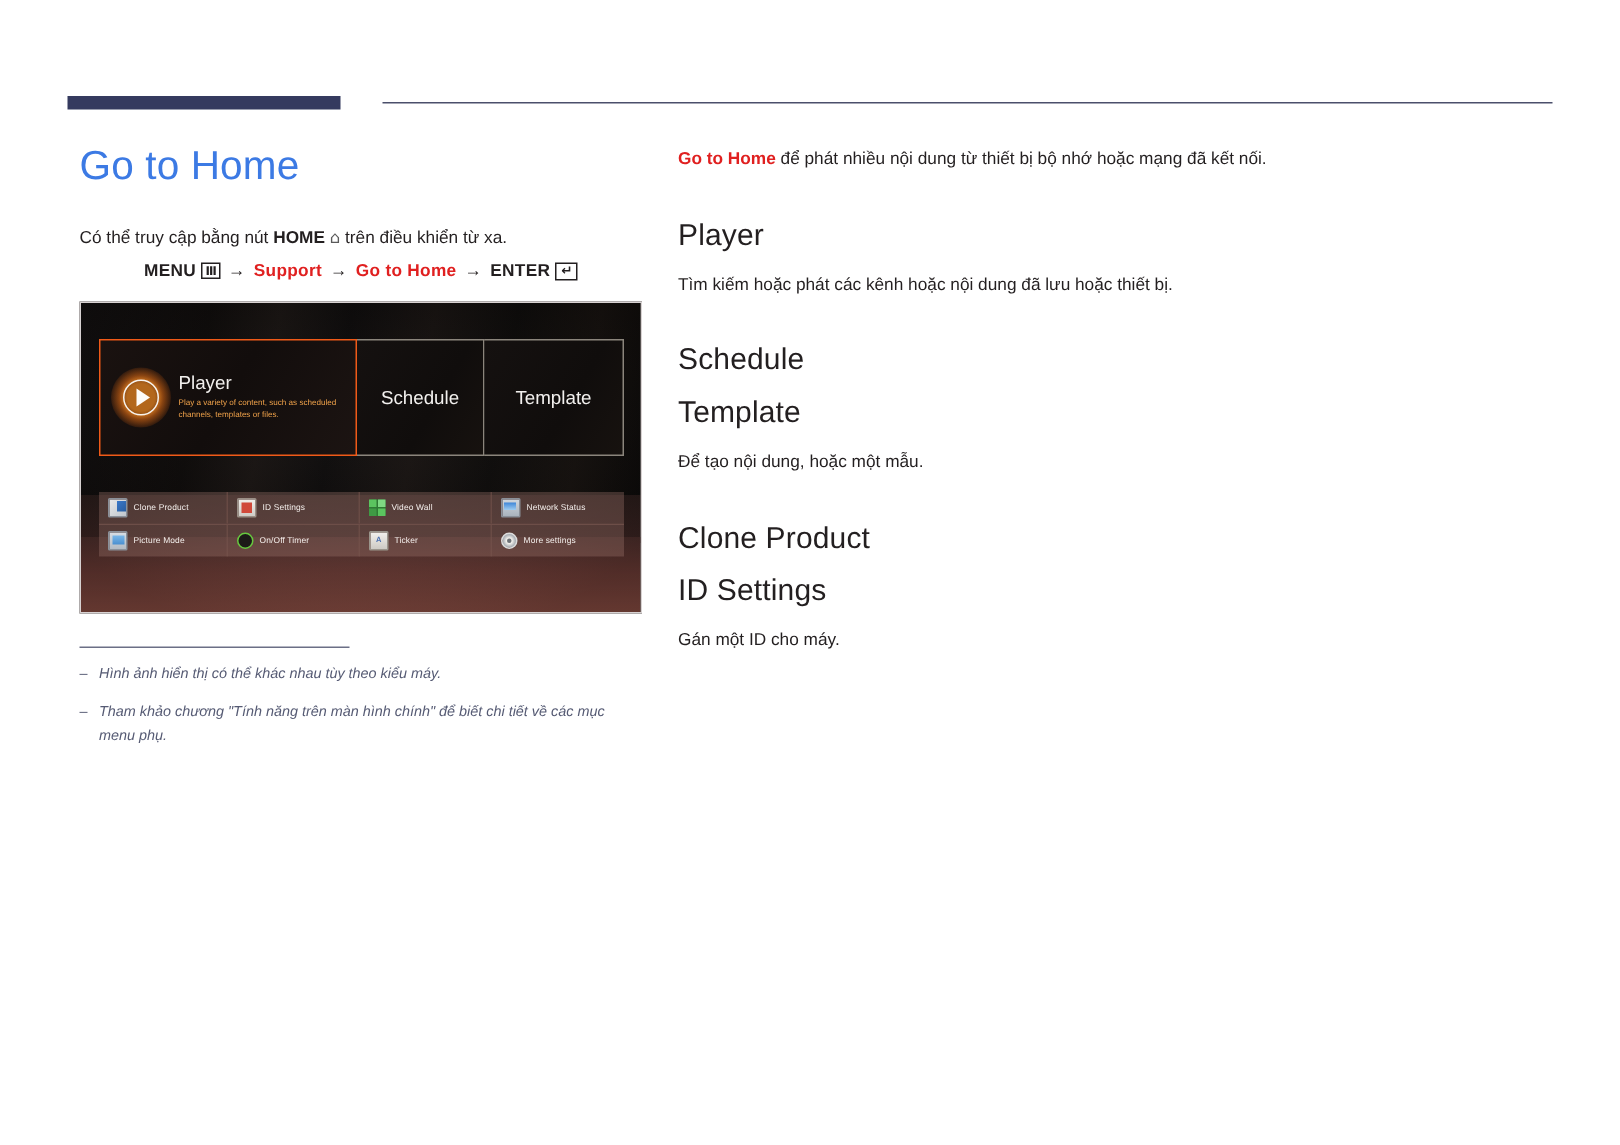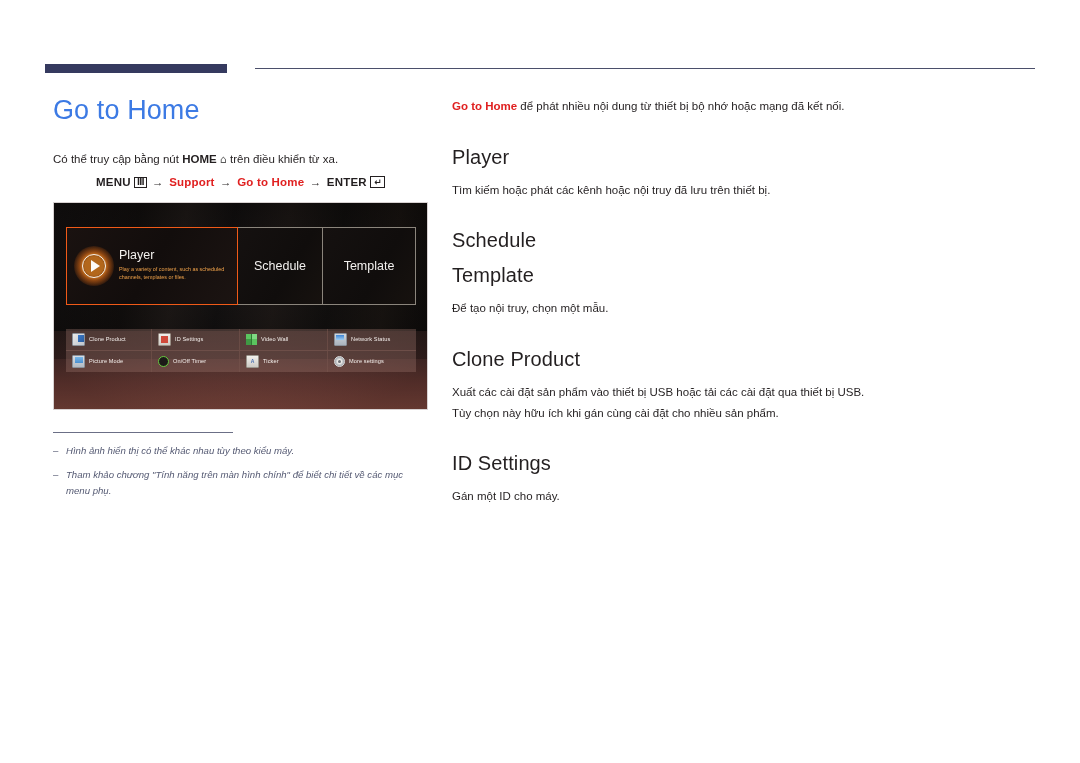--- a/index.html
+++ b/index.html
@@ -497,41 +497,37 @@
     </div>
   </div>
 
   <div class="col-right">
 
     <p class="r-intro"><span class="red">Go to Home</span><span> để phát nhiều nội dung từ thiết bị bộ nhớ hoặc mạng đã kết nối.</span></p>
 
     <div class="r-sec">
       <h2 class="r-head">Player</h2>
       <div class="r-body">
-        <p>Tìm kiếm hoặc phát các kênh hoặc nội truy đã lưu trên thiết bị.</p>
+        <p>Tìm kiếm hoặc phát các kênh hoặc nội dung đã lưu hoặc thiết bị.</p>
       </div>
     </div>
 
     <div class="r-sec">
       <h2 class="r-head">Schedule</h2>
     </div>
 
     <div class="r-sec">
       <h2 class="r-head">Template</h2>
       <div class="r-body">
-        <p>Để tạo nội truy, chọn một mẫu.</p>
+        <p>Để tạo nội dung, hoặc một mẫu.</p>
       </div>
     </div>
 
     <div class="r-sec">
       <h2 class="r-head">Clone Product</h2>
-      <div class="r-body">
-        <p>Xuất các cài đặt sản phẩm vào thiết bị USB hoặc tải các cài đặt qua thiết bị USB.</p>
-        <p>Tùy chọn này hữu ích khi gán cùng cài đặt cho nhiều sản phẩm.</p>
-      </div>
     </div>
 
     <div class="r-sec">
       <h2 class="r-head">ID Settings</h2>
       <div class="r-body">
         <p>Gán một ID cho máy.</p>
       </div>
     </div>
 
   </div>

